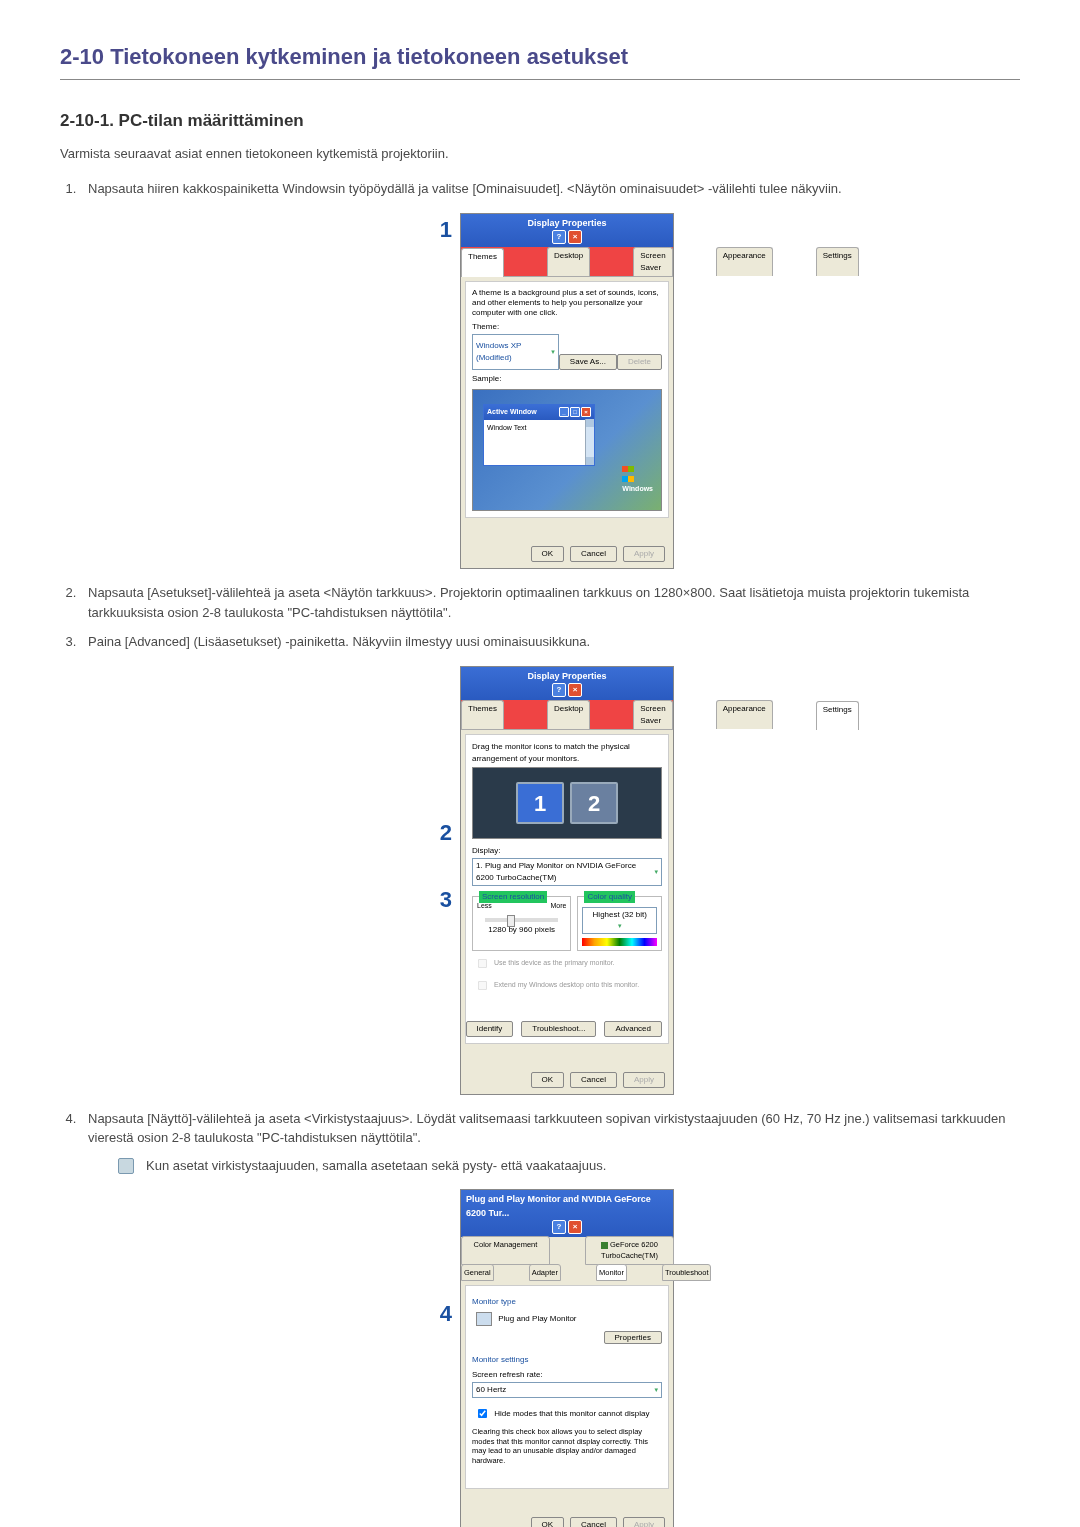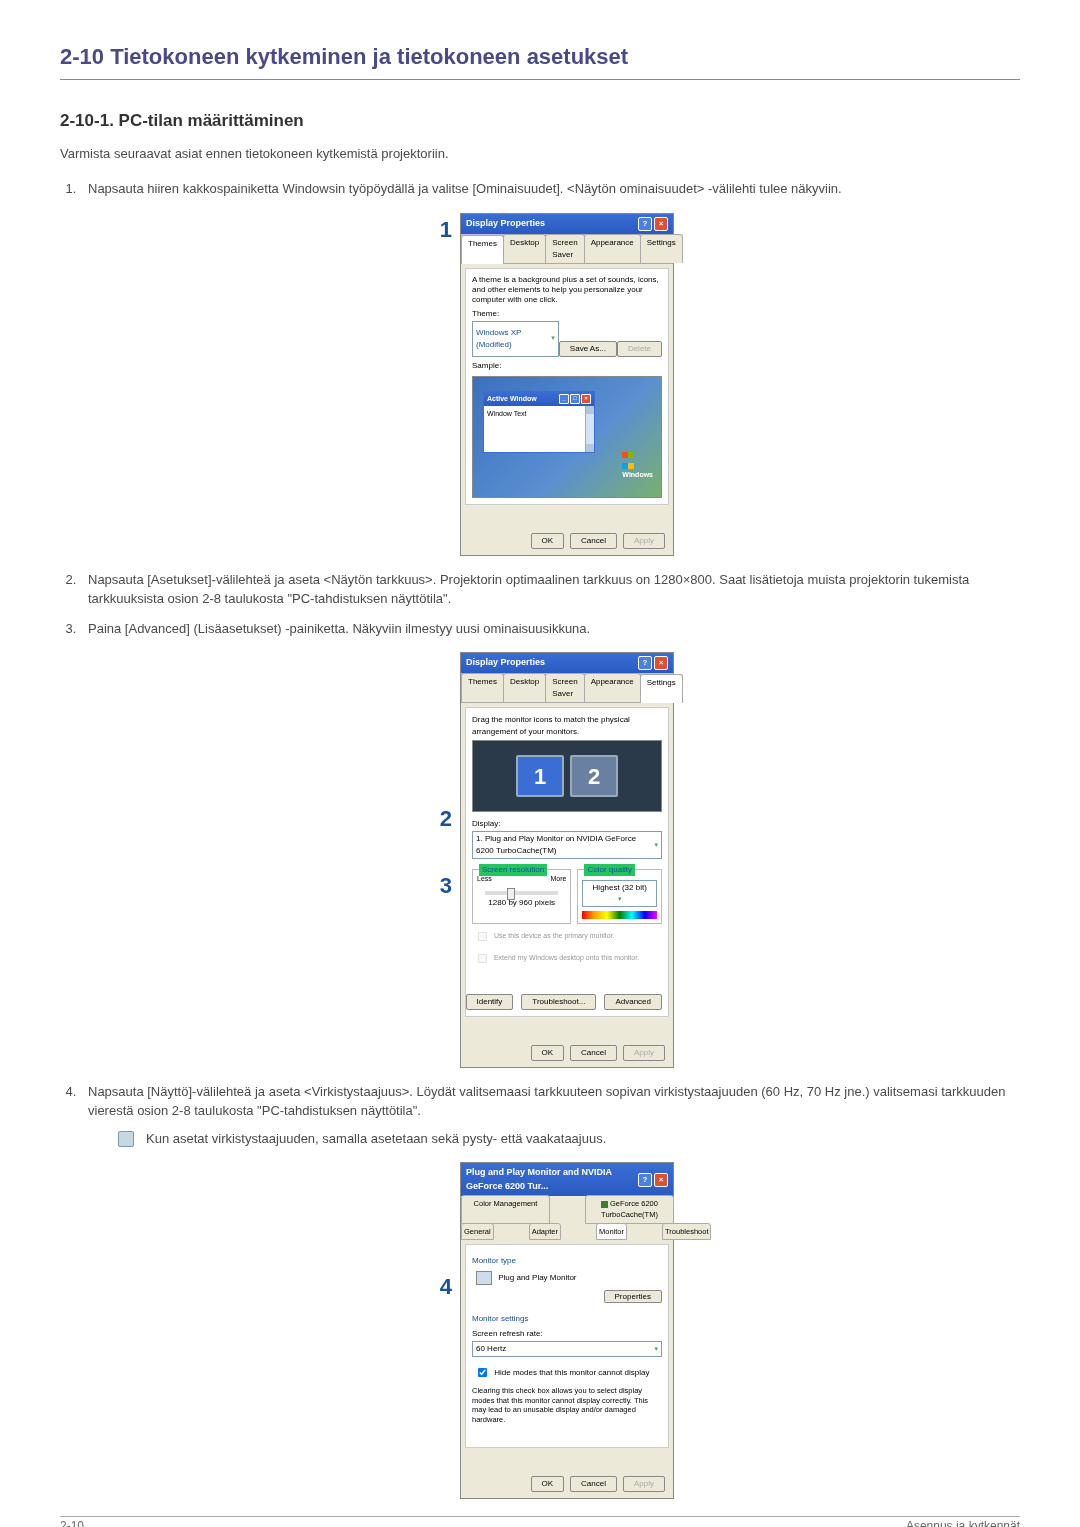--- a/index.html
+++ b/index.html
@@ -75,35 +75,37 @@
   }
   .dialog-titlebar {
     background: linear-gradient(#3a6ed5, #2a5ac0);
     color: #fff;
     font-weight: bold;
     padding: 3px 5px;
     display: flex;
     justify-content: space-between;
     align-items: center;
     font-size: 9px;
+    flex-direction: column;
   }
   .titlebar-btns { display:flex; gap:2px; }
   .tb-btn {
     width: 12px; height: 12px;
     border: 1px solid #fff; border-radius:2px;
     display:flex; align-items:center; justify-content:center;
     font-size:8px; font-weight:bold;
   }
   .tb-help { background:#4a80e0; color:#fff;}
   .tb-close { background:#e05030; color:#fff;}
   .tabs {
     display:flex;
-    background:#c4b5fd;
+    background:#ef4444;
     border-bottom:1px solid #aaa;
     font-size:8px;
+    gap:44px;
   }
   .tab {
     padding:2px 6px;
     border:1px solid #aaa;
     border-bottom:none;
     background:#ece9d8;
     margin-right:-1px;
     border-top-left-radius:3px;
     border-top-right-radius:3px;
   }

